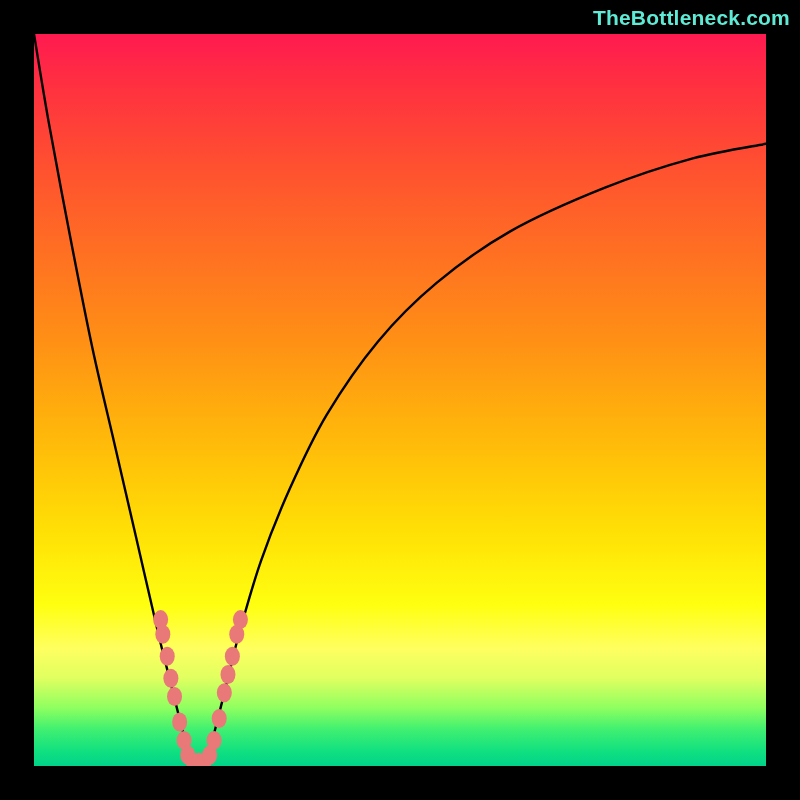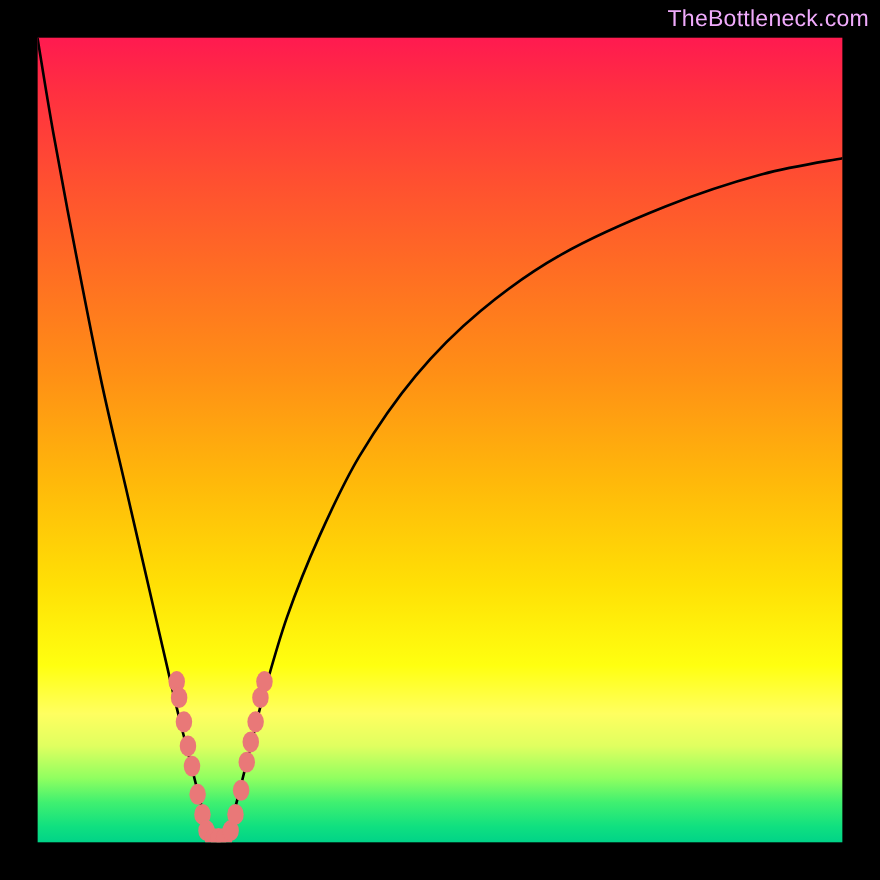--- a/index.html
+++ b/index.html
@@ -48,24 +48,24 @@
   svg.curves {
     position: absolute;
     top: 0; left: 0;
     width: 732px;
     height: 732px;
   }
   .watermark {
     position: absolute;
     top: 6px;
     right: 10px;
-    color: #f0abfc;
+    color: #5eead4;
     font-size: 21px;
     letter-spacing: 0.2px;
-    font-weight: 400;
+    font-weight: 700;
     pointer-events: none;
     user-select: none;
     text-align: right;
   }
 </style>
 </head>
 <body>
 
 <div class="frame">
 

